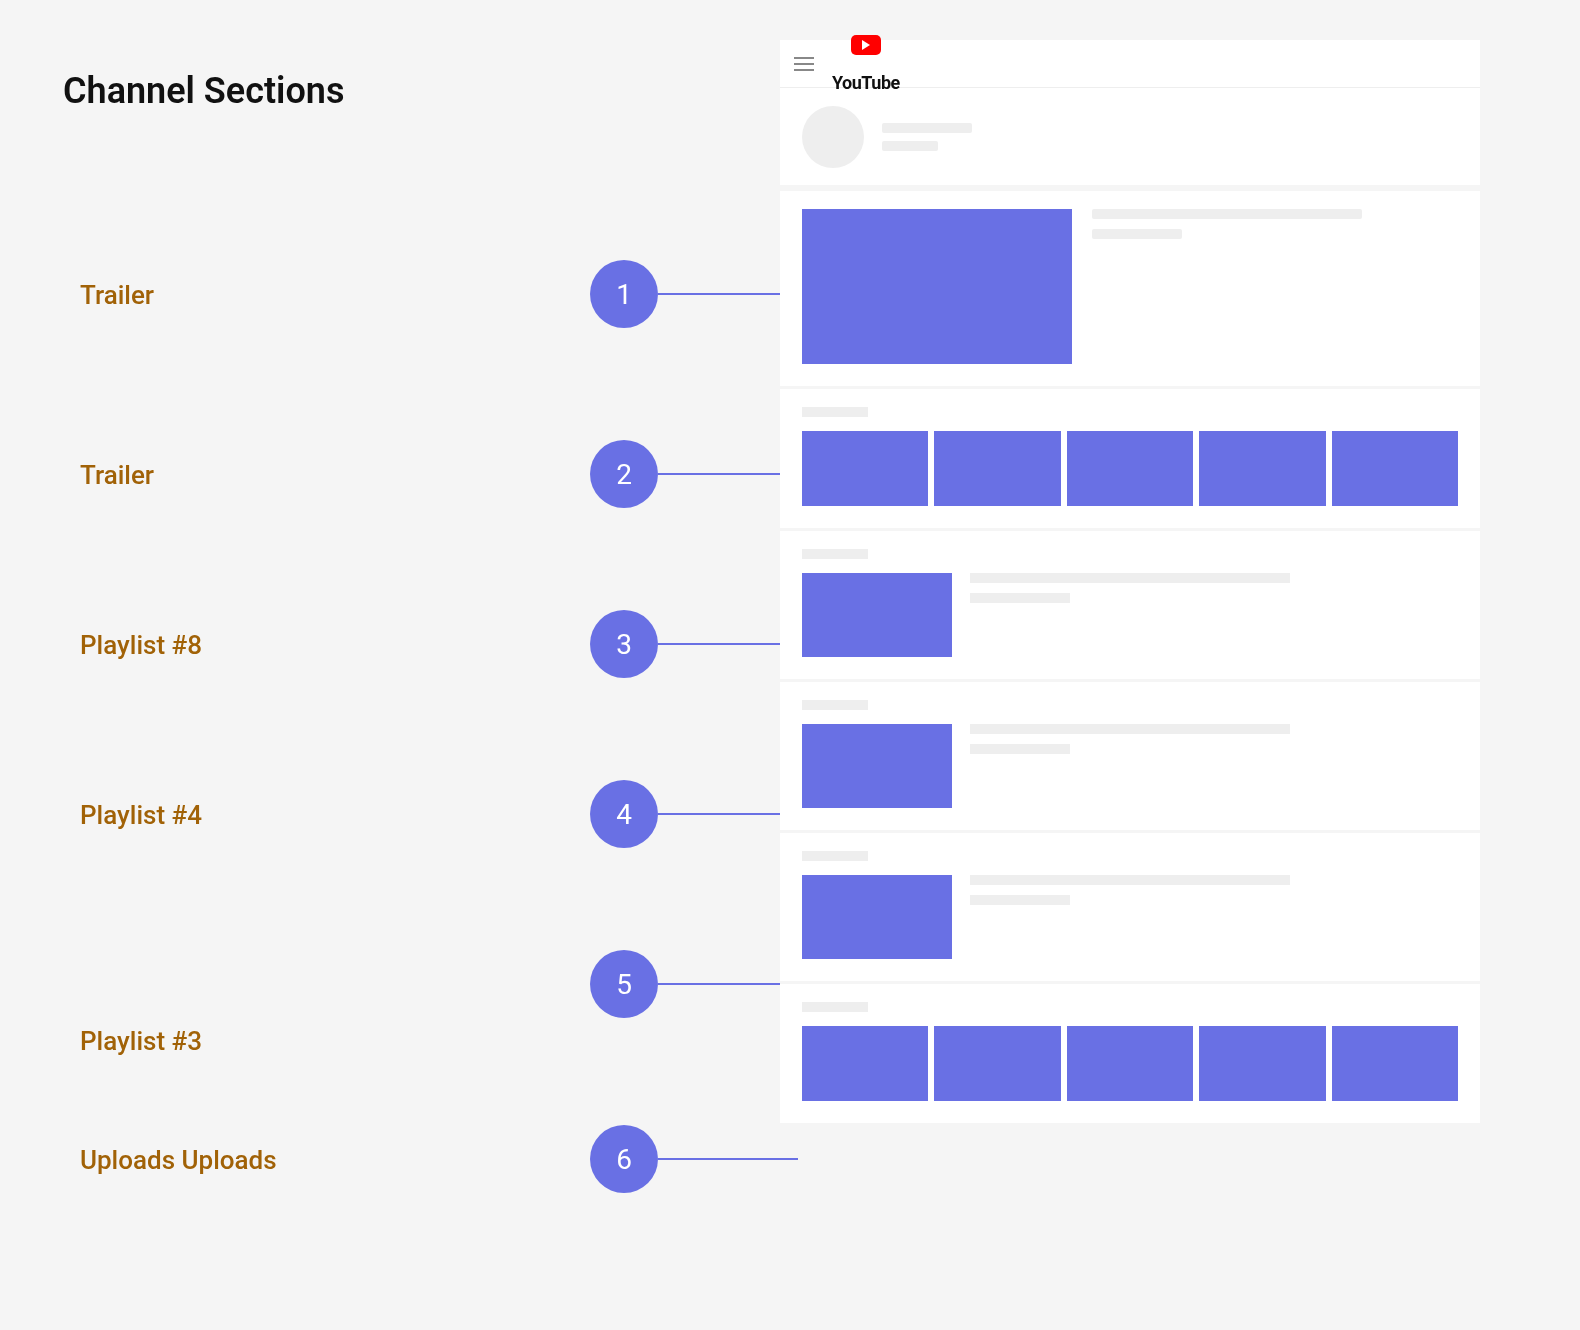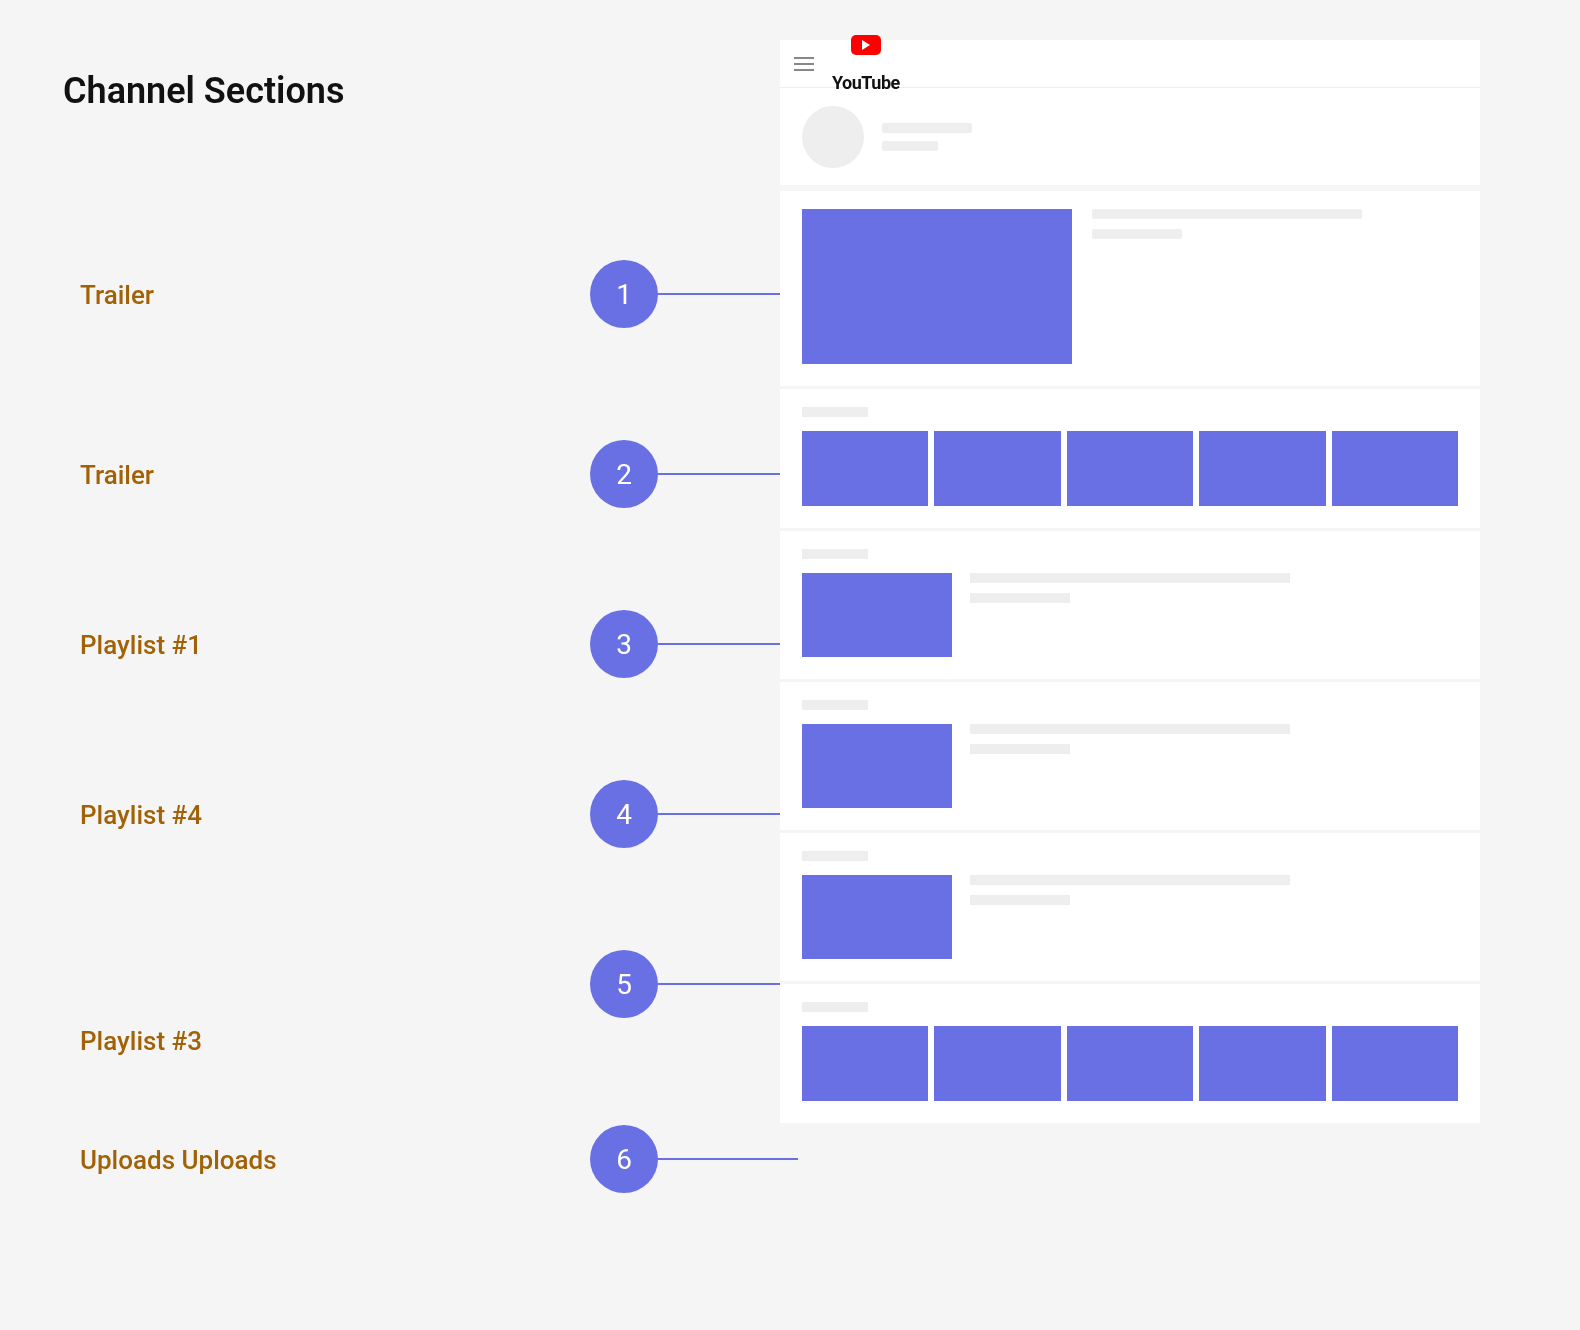--- a/index.html
+++ b/index.html
@@ -102,21 +102,21 @@
     .pl-meta .p1 { width: 320px; }
     .pl-meta .p2 { width: 100px; }
   </style>
 </head>
 <body>
 
 <div class="page-title">Channel Sections</div>
 
 <div class="label" style="top:280px">Trailer</div>
 <div class="label" style="top:460px">Trailer</div>
-<div class="label" style="top:630px">Playlist #1</div>
+<div class="label" style="top:630px">Playlist #8</div>
 <div class="label" style="top:800px">Playlist #4</div>
 <div class="label" style="top:1026px">Playlist #3</div>
 <div class="label" style="top:1145px">Uploads Uploads</div>
 
 <div class="badge" style="top:260px;left:590px">1</div>
 <div class="badge" style="top:440px;left:590px">2</div>
 <div class="badge" style="top:610px;left:590px">3</div>
 <div class="badge" style="top:780px;left:590px">4</div>
 <div class="badge" style="top:950px;left:590px">5</div>
 <div class="badge" style="top:1125px;left:590px">6</div>

